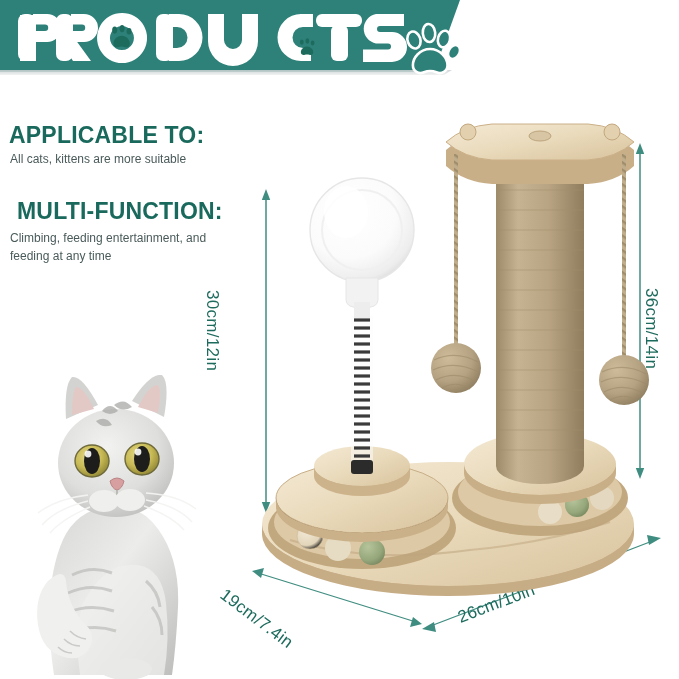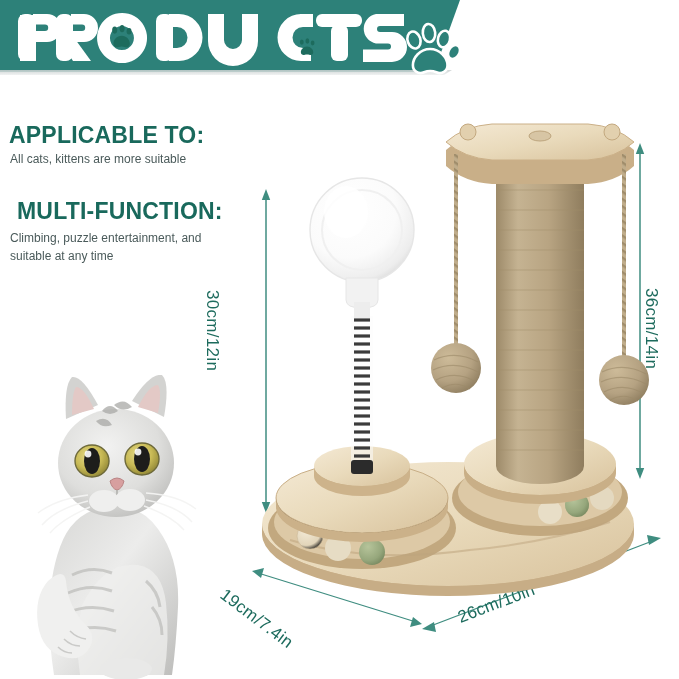--- a/index.html
+++ b/index.html
@@ -126,21 +126,21 @@
         <path d="M26 29 c10 0 17.5 8.6 17.5 16.3 c0 6.2 -5.9 9.2 -11.1 7 c-4.1 -1.8 -8.3 -1.8 -12.4 0 c-5.2 2.2 -11.1 -0.8 -11.1 -7 C8.9 37.6 16 29 26 29 z"></path>
       </g>
     </svg>
   </div>
 </div>
 
 <div class="sec-head" id="applicable-heading">APPLICABLE TO:</div>
 <div class="sec-body" id="applicable-body">All cats, kittens are more suitable</div>
 
 <div class="sec-head" id="multifunction-heading">MULTI-FUNCTION:</div>
-<div class="sec-body" id="multifunction-body">Climbing, puzzle entertainment, and suitable at any time</div>
+<div class="sec-body" id="multifunction-body">Climbing, feeding entertainment, and feeding at any time</div>
 
 <div class="dimline" style="left:0;top:0;width:679px;height:679px;pointer-events:none;">
   <svg width="679" height="679" viewBox="0 0 679 679">
     <defs>
       <marker id="ar-up" markerWidth="9" markerHeight="9" refX="4.5" refY="8" orient="auto">
           <path d="M4.5 0 L8.2 9 L0.8 9 Z" fill="#3f8d80"></path>
         </marker>
       <marker id="ar-dn" markerWidth="9" markerHeight="9" refX="4.5" refY="1" orient="auto">
           <path d="M4.5 9 L8.2 0 L0.8 0 Z" fill="#3f8d80"></path>
         </marker>

